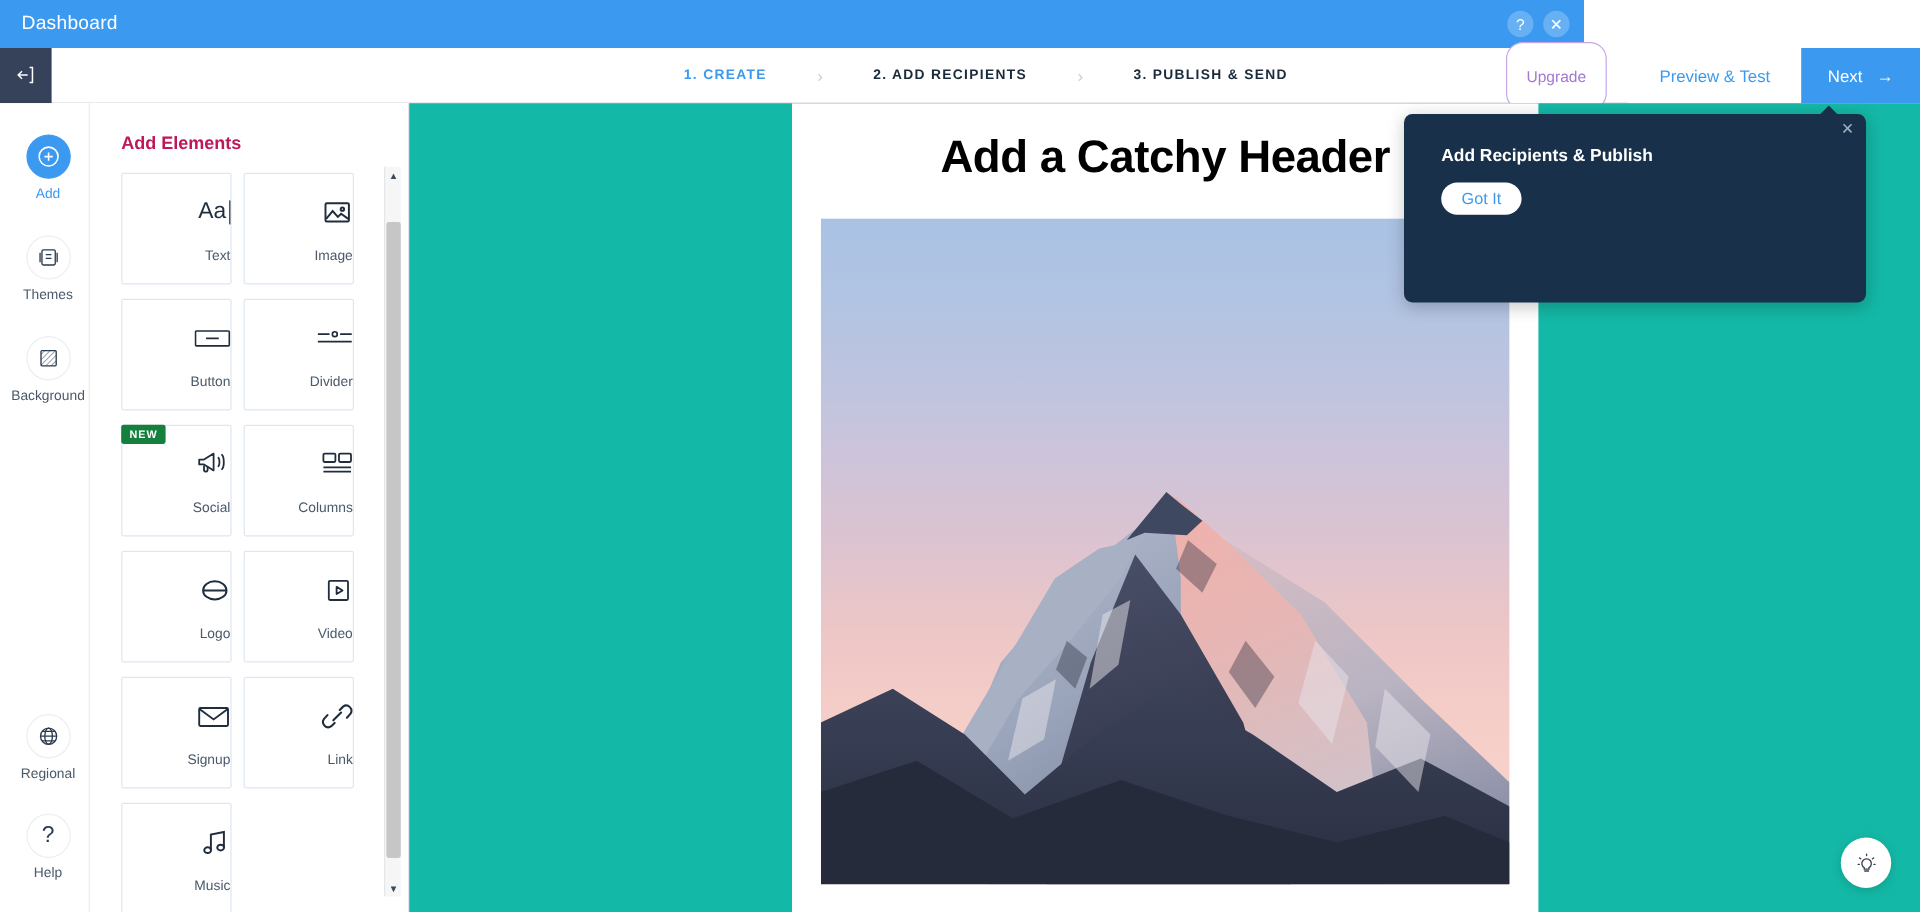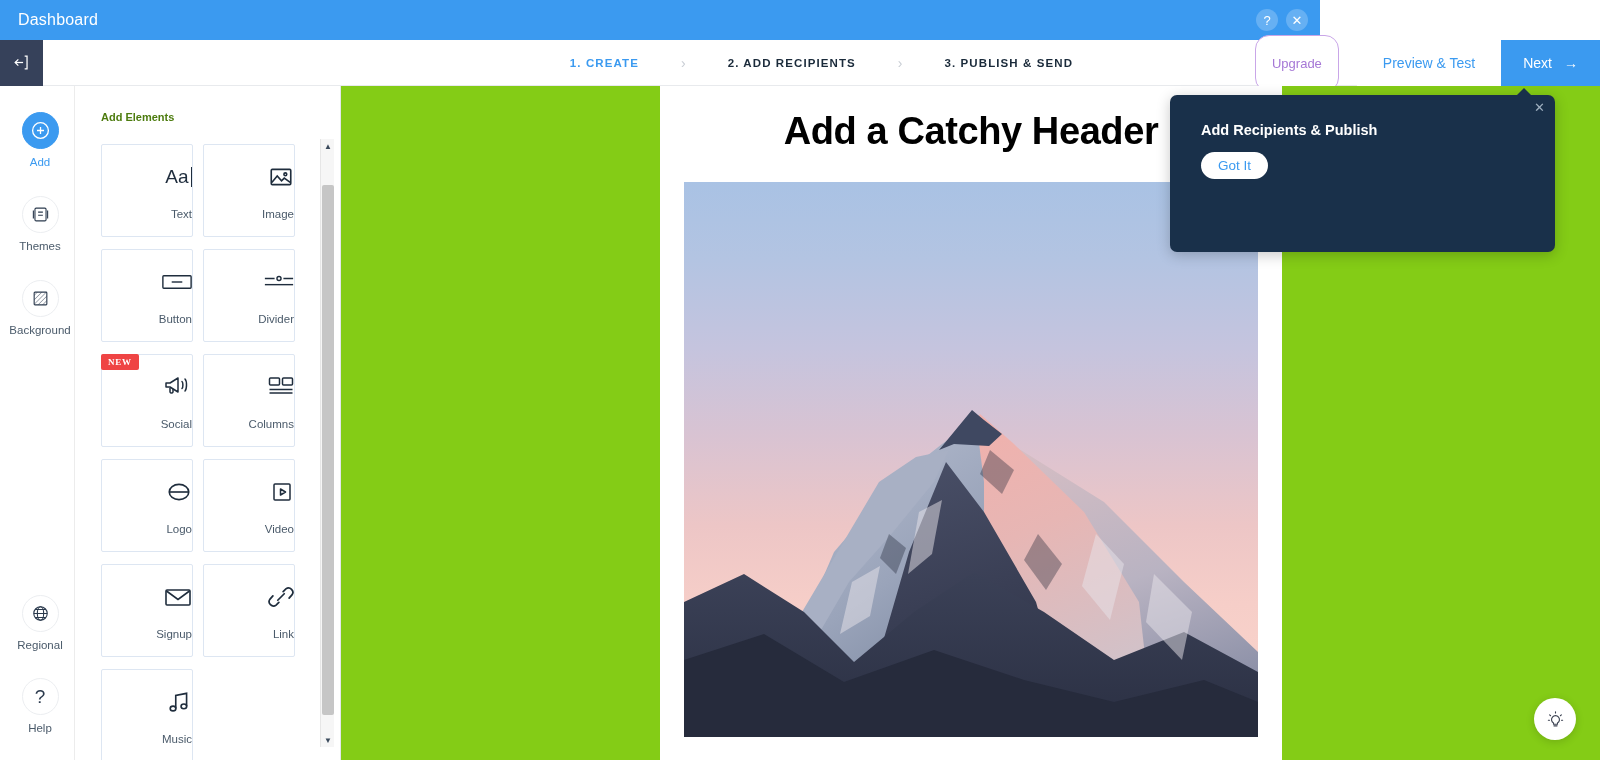--- a/index.html
+++ b/index.html
@@ -88,39 +88,39 @@
   }
   .rail-label { font-size: 11.5px; color: #4a5a6a; }
   .rail-label.active { color: #3b9af0; }
 
   
   .panel {
     position: absolute; left: 75px; top: 86px; width: 266px; height: 674px;
     background: #ffffff; border-right: 1px solid #e3e6ea;
   }
   .panel-title {
-    font-size: 11px; font-weight: bold; color: #4d7c0f;
+    font-size: 15px; font-weight: bold; color: #be185d;
     margin: 25px 0 0 26px;
   }
   .grid {
     position: absolute; left: 26px; top: 58px; width: 208px;
     display: flex; flex-wrap: wrap; gap: 12px 10px;
   }
   .cell {
     position: relative; width: 92px; height: 93px;
     border: 1px solid #dde6f2; border-radius: 2px; background: #fff;
     display: flex; flex-direction: column; align-items: flex-end;
     justify-content: center; gap: 16px; cursor: pointer;
   }
   .cell-icon { color: #1f2d3d; display: flex; align-items: center; justify-content: center; height: 30px; }
   .cell-label { font-size: 11.5px; color: #4a5a6a; }
   .badge-new {
     position: absolute; left: -1px; top: -1px;
-    background: #ef4444; color: #fff; font-size: 9px; font-weight: bold;
-    letter-spacing: .8px; padding: 3px 7px; border-radius: 2px; font-family: Liberation Serif, serif;
+    background: #15803d; color: #fff; font-size: 9px; font-weight: bold;
+    letter-spacing: .8px; padding: 3px 7px; border-radius: 2px;
   }
 
   
   .scrollbar {
     position: absolute; left: 320px; top: 139px; width: 14px; height: 608px;
     background: #f6f6f6; border-left: 1px solid #e6e6e6;
   }
   .sb-arrow {
     position: absolute; left: 0; width: 14px; height: 14px;
     display: flex; align-items: center; justify-content: center;
@@ -129,21 +129,21 @@
   .sb-arrow.up { top: 0; }
   .sb-arrow.down { bottom: 0; }
   .sb-thumb {
     position: absolute; left: 1px; top: 46px; width: 12px; height: 530px;
     background: #c6c6c6; border-radius: 2px; cursor: pointer;
   }
 
   
   .stage {
     position: absolute; left: 341px; top: 86px; width: 1259px; height: 674px;
-    background: #84cc16; overflow: hidden;
+    background: #14b8a6; overflow: hidden;
   }
   .canvas {
     position: absolute; left: 319px; top: 0; width: 622px; height: 674px;
     background: #ffffff;
   }
   .canvas-heading {
     text-align: center; font-size: 38px; font-weight: bold; color: #000;
     margin-top: 24px; letter-spacing: -.4px;
   }
   .photo-wrap {

